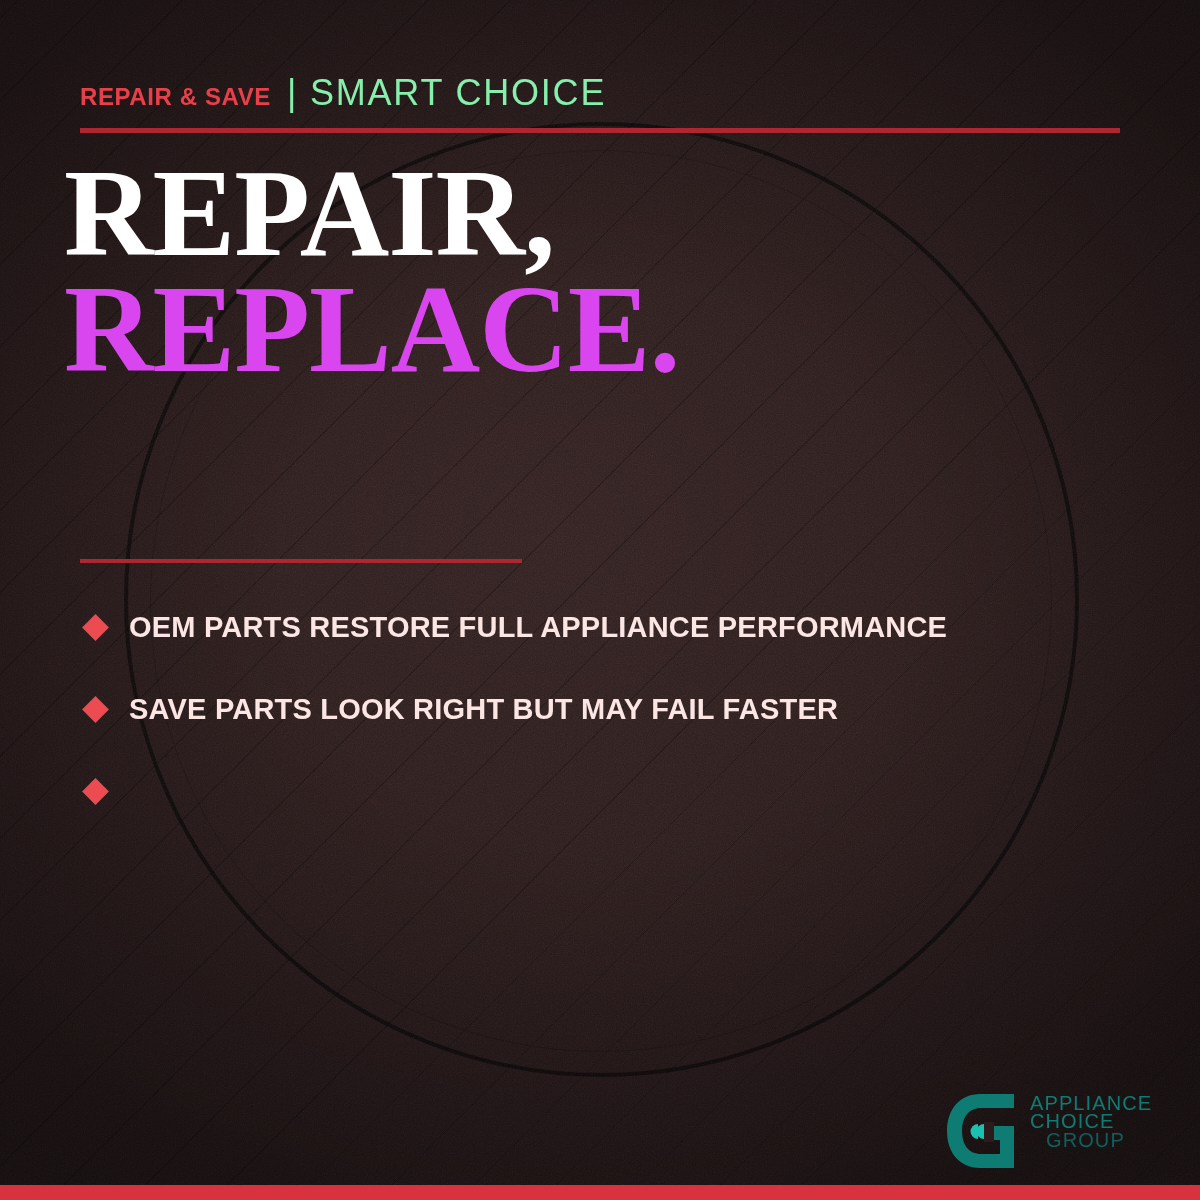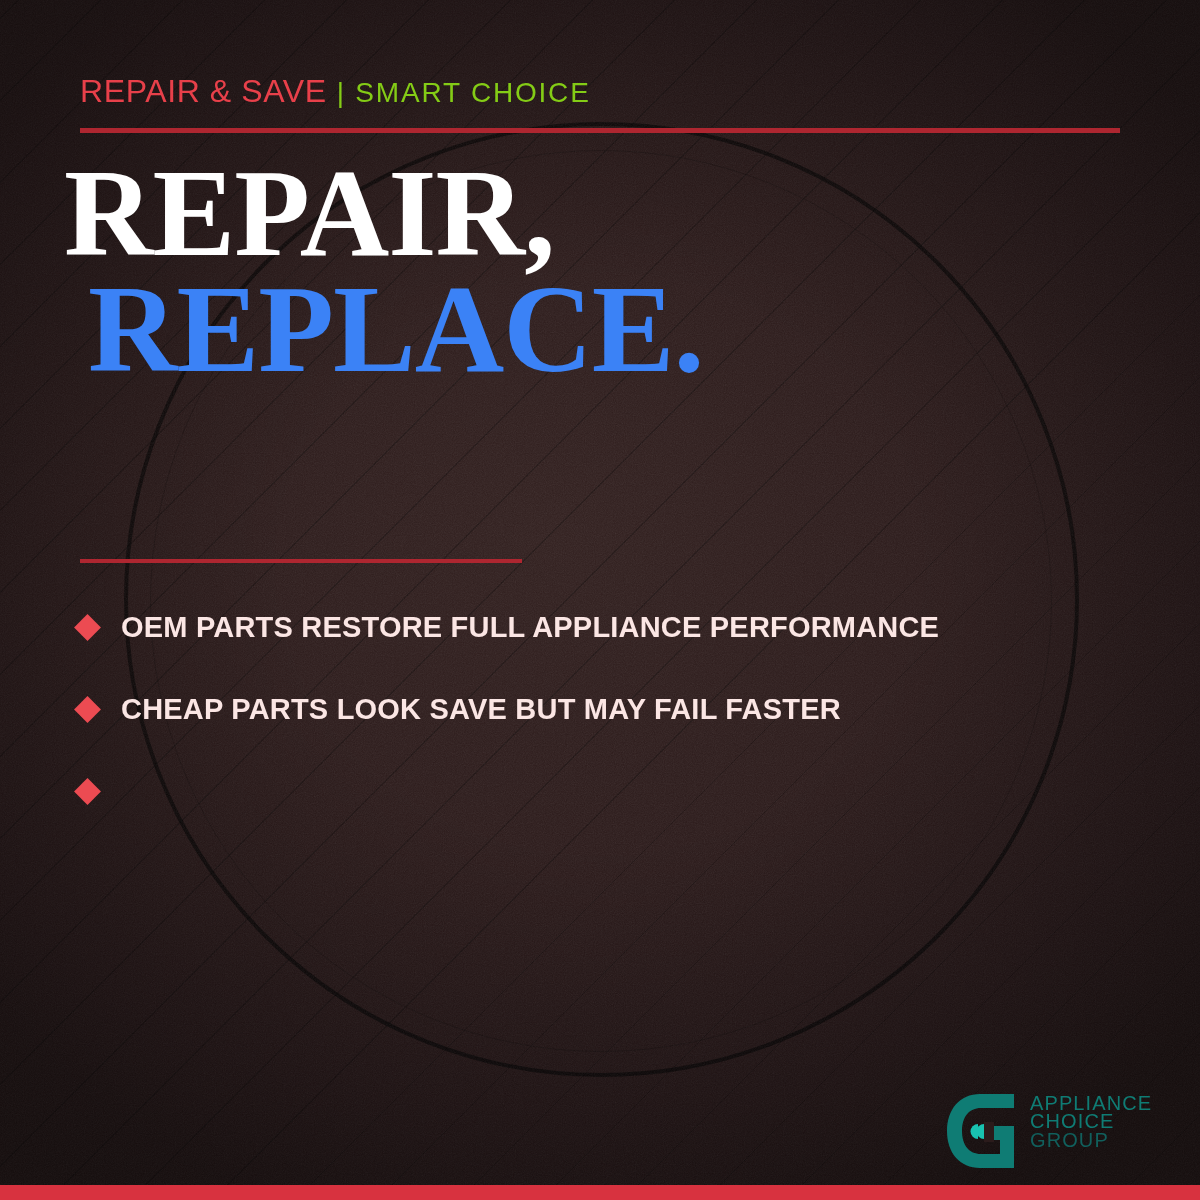--- a/index.html
+++ b/index.html
@@ -77,31 +77,31 @@
   }
 
   .kicker {
     position: absolute;
     left: 80px;
     top: 75px;
     white-space: nowrap;
     line-height: 1;
   }
   .kicker-strong {
-    font-size: 32px;
-    font-weight: normal;
+    font-size: 24px;
+    font-weight: bold;
     color: #e8404a;
     letter-spacing: 0.6px;
   }
   .kicker-light {
-    font-size: 28px;
+    font-size: 36px;
     font-weight: normal;
-    color: #84cc16;
+    color: #86efac;
     letter-spacing: 1.8px;
-    margin-left: 10px;
+    margin-left: 16px;
   }
 
   .rule-top {
     position: absolute;
     left: 80px;
     top: 128px;
     width: 1040px;
     height: 5px;
     background: #ae2630;
   }
@@ -111,34 +111,34 @@
     left: 64px;
     top: 156px;
     width: 1000px;
     font-family: "Liberation Serif", serif;
     font-weight: bold;
     font-size: 124px;
     line-height: 0.935;
     letter-spacing: -1px;
   }
   .headline .l1, .headline .l2 { color: #ffffff; display: block; }
-  .headline .l3 { color: #3b82f6; display: block; margin-left: 24px; }
+  .headline .l3 { color: #d946ef; display: block; }
 
   .rule-mid {
     position: absolute;
     left: 80px;
     top: 559px;
     width: 442px;
     height: 4px;
     background: #ae2630;
   }
 
   .bullets {
     position: absolute;
-    left: 72px;
+    left: 80px;
     top: 586px;
     width: 1080px;
   }
   .bullet {
     display: flex;
     align-items: center;
     height: 82px;
   }
   .diamond {
     width: 19px;
@@ -174,21 +174,21 @@
   .logo-words {
     line-height: 0.92;
     font-family: "Liberation Sans", sans-serif;
     font-size: 20px;
     font-weight: normal;
     letter-spacing: 1.1px;
     padding-top: 2px;
   }
   .logo-words span { display: block; }
   .lw-1, .lw-2 { color: #0f7c74; }
-  .lw-3 { color: #115f5c; }
+  .lw-3 { color: #115f5c; margin-left: 16px; }
 
   .bottom-bar {
     position: absolute;
     left: 0;
     bottom: 0;
     width: 1200px;
     height: 15px;
     background: #d8323f;
   }
 </style>
@@ -232,21 +232,21 @@
 
     <div class="rule-mid"></div>
 
     <div class="bullets">
       <div class="bullet">
         <span class="diamond"></span>
         <span class="bullet-text">OEM PARTS RESTORE FULL APPLIANCE PERFORMANCE</span>
       </div>
       <div class="bullet">
         <span class="diamond"></span>
-        <span class="bullet-text">CHEAP PARTS LOOK SAVE BUT MAY FAIL FASTER</span>
+        <span class="bullet-text">SAVE PARTS LOOK RIGHT BUT MAY FAIL FASTER</span>
       </div>
       <div class="bullet">
         <span class="diamond"></span>
       </div>
     </div>
 
     <div class="logo">
       <svg class="logo-mark" viewBox="0 0 74 78" preserveAspectRatio="xMidYMid meet">
         <path d="M70 2 H36 C16 2 3 17 3 39 C3 61 16 76 36 76 H70 V34 H44 V48 H56 V62 H37
                  C25 62 18 53 18 39 C18 25 25 16 37 16 H70 Z" fill="#0f7c74"></path>

